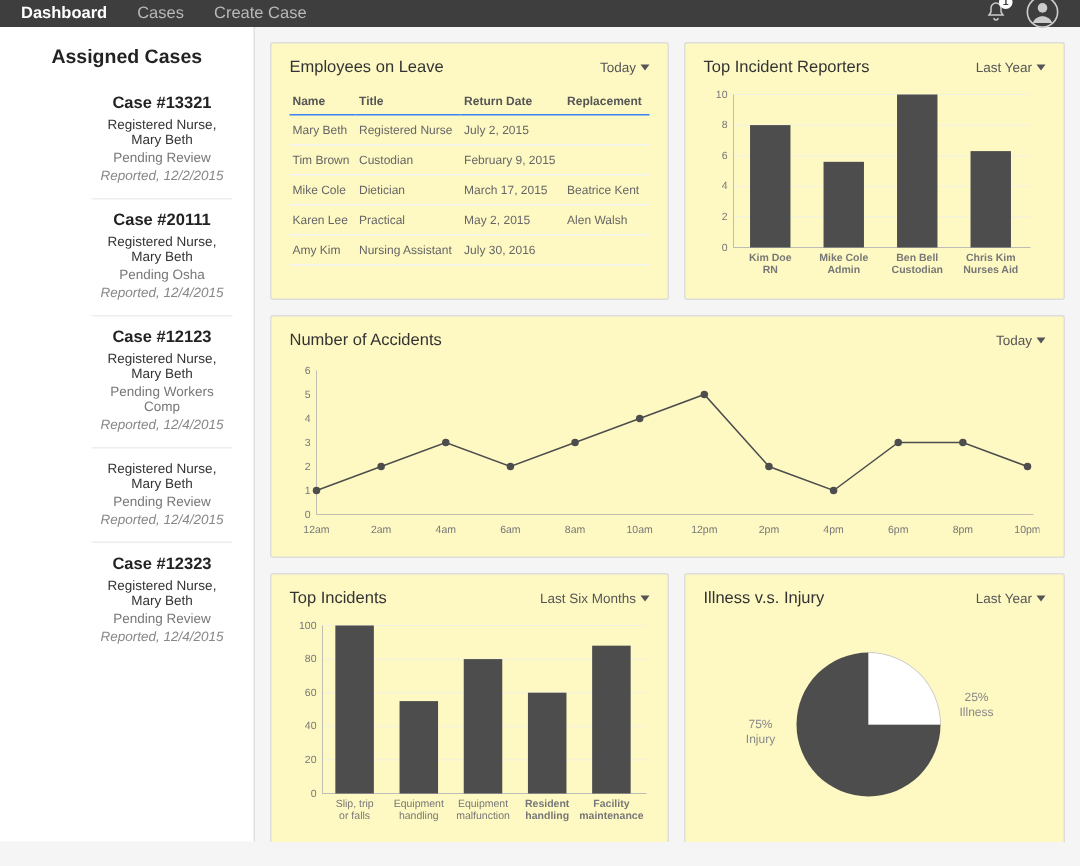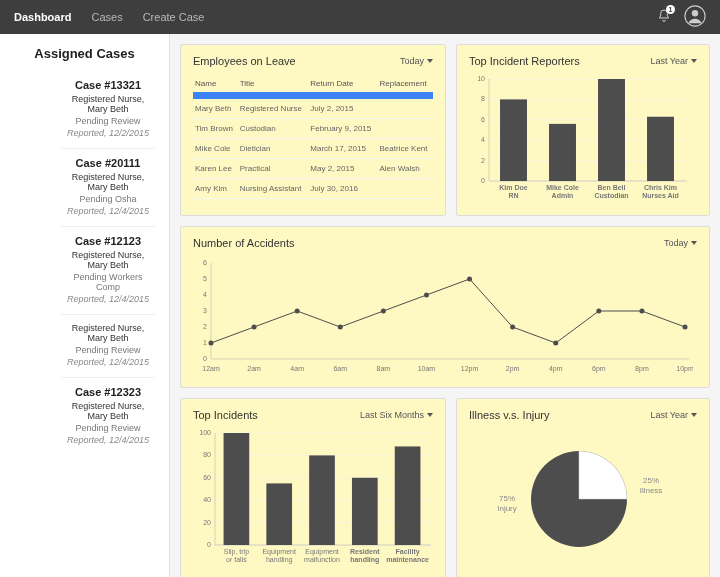--- a/index.html
+++ b/index.html
@@ -1,17 +1,17 @@
 <!DOCTYPE html>
 <html><head>
 <meta charset="utf-8">
 <style>
 * { box-sizing: border-box; margin: 0; padding: 0; }
 body { font-family: Arial, Helvetica, sans-serif; background: #f5f5f5; width: 720px; height: 577px; overflow: hidden; font-size: 10px; color: #333; }
-.topbar { height: 34px; background: #3e3e3e; display: flex; align-items: center; padding: 0 14px; justify-content: space-between; }
+.topbar { height: 18px; background: #3e3e3e; display: flex; align-items: center; padding: 0 14px; justify-content: space-between; }
 .nav { display: flex; gap: 20px; }
 .nav a { color: #b8b8b8; text-decoration: none; font-size: 11px; cursor: pointer; }
 .nav a.active { color: #fff; font-weight: bold; }
 .tbr { display: flex; align-items: center; gap: 12px; }
 .bell { position: relative; }
 .bell svg { width: 16px; height: 16px; }
 .badge { position: absolute; top: -3px; right: -3px; background: #fff; color: #3e3e3e; border-radius: 50%; width: 9px; height: 9px; font-size: 7px; display: flex; align-items: center; justify-content: center; font-weight: bold; }
 .avatar svg { width: 22px; height: 22px; }
 .main { display: flex; height: calc(100% - 34px); }
 .sidebar { width: 170px; background: #fff; padding: 12px 14px; border-right: 1px solid #e0e0e0; overflow-y: auto; text-align: center; }
@@ -23,21 +23,21 @@
 .case .status { font-size: 9px; color: #777; margin-bottom: 2px; }
 .case .rep { font-size: 9px; color: #888; font-style: italic; }
 .content { flex: 1; padding: 10px; display: grid; grid-template-columns: 1fr 1fr; grid-auto-rows: min-content; gap: 10px; overflow-y: auto; }
 .card { background: #fef9c3; border: 1px solid #ddd; border-radius: 2px; padding: 10px 12px; }
 .card.full { grid-column: 1 / -1; }
 .chead { display: flex; justify-content: space-between; align-items: center; margin-bottom: 8px; }
 .chead h3 { font-size: 11px; font-weight: normal; color: #333; }
 .dd { font-size: 9px; color: #555; cursor: pointer; display: flex; align-items: center; gap: 3px; }
 .caret { width: 0; height: 0; border-left: 3px solid transparent; border-right: 3px solid transparent; border-top: 4px solid #555; }
 table { width: 100%; border-collapse: collapse; font-size: 8px; }
-th { text-align: left; color: #555; font-weight: normal; padding: 4px 2px; border-bottom: 7px solid #3b82f6; }
+th { text-align: left; color: #555; font-weight: bold; padding: 4px 2px; border-bottom: 1px solid #3b82f6; }
 td { padding: 5px 2px; color: #666; border-bottom: 1px solid #f5f5f5; }
 svg.chart { display: block; }
 .axis { stroke: #aaa; stroke-width: 0.5; }
 .grid { stroke: #eee; stroke-width: 0.5; }
 .bar { fill: #4d4d4d; }
 .linep { fill: none; stroke: #4d4d4d; stroke-width: 1; }
 .dot { fill: #4d4d4d; }
 .tick { font-size: 7px; fill: #777; }
 .pielabel { font-size: 8px; fill: #888; }
 </style>

